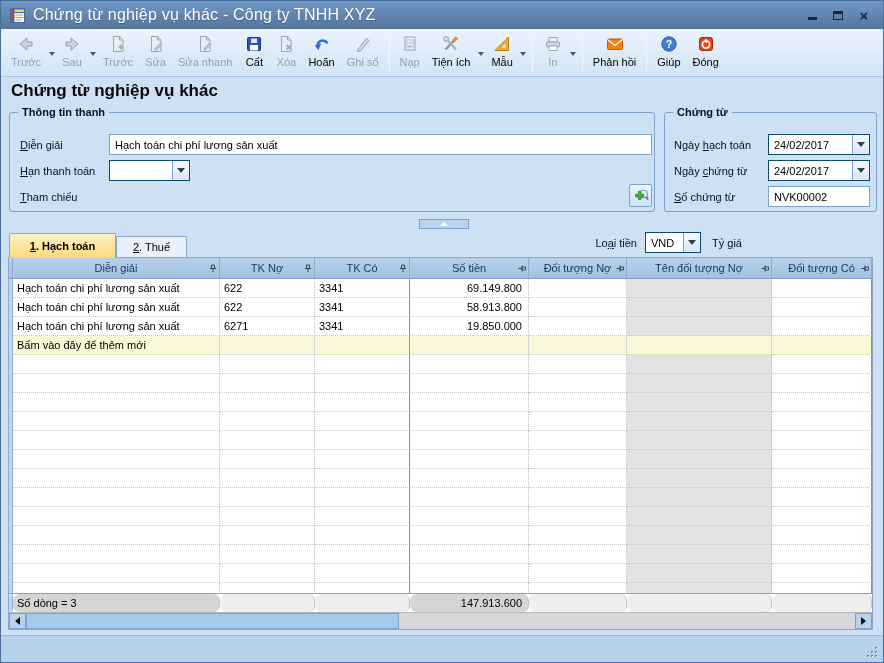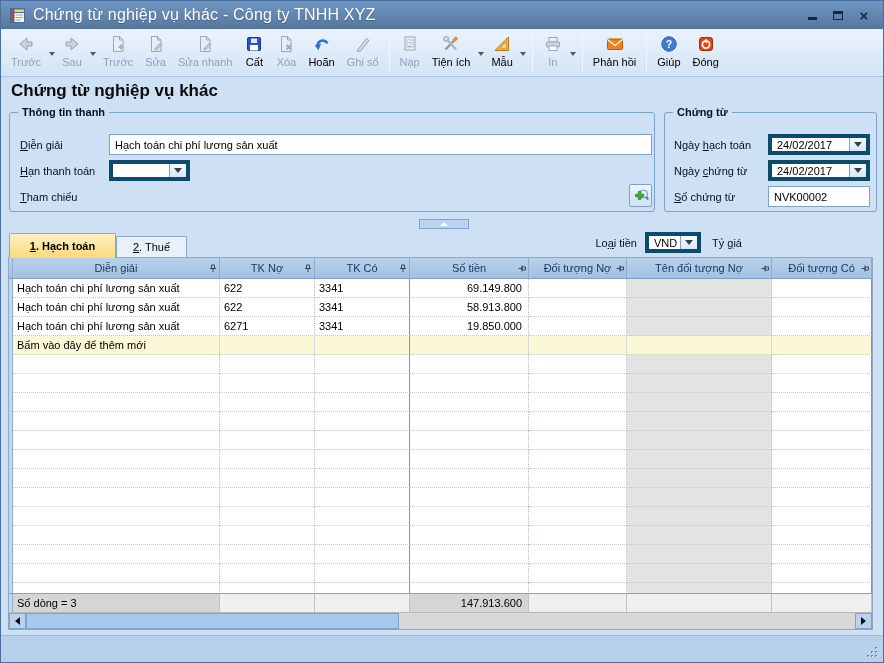--- a/index.html
+++ b/index.html
@@ -39,21 +39,21 @@
 
   
   .page-title { position:absolute; left:10px; top:80px; font-size:17px; font-weight:bold; color:#0a0a0a; }
   .grp { position:absolute; border:1px solid #7da2ce; border-radius:3px; }
   .grp .legend { position:absolute; top:-7px; left:8px; background:#cee0f4; padding:0 4px;
                  font-weight:bold; color:#06121e; }
   .flabel { position:absolute; color:#06121e; }
   .ac { text-decoration:underline; text-underline-offset:1px; }
   .txt { position:absolute; height:21px; border:1px solid #7da2ce; background:#fff;
          font-family:"Liberation Sans",sans-serif; font-size:11px; padding:0 5px; color:#000; }
-  .combo { position:absolute; height:21px; border:4px solid #0c4a6e; background:#fff; display:flex; }
+  .combo { position:absolute; height:21px; border:1px solid #0c4a6e; background:#fff; display:flex; }
   .combo .cv { flex:1; display:flex; align-items:center; padding-left:5px; }
   .combo .dd { width:17px; border-left:1px solid #7da2ce;
                background:linear-gradient(#f6faff,#d9e7f6); display:flex; align-items:center; justify-content:center; }
   .combo .dd i { width:0; height:0; border-left:4px solid transparent; border-right:4px solid transparent;
                  border-top:5px solid #31404f; display:block; }
   .ref-btn { position:absolute; width:23px; height:23px; border:1px solid #7da2ce; border-radius:2px;
              background:linear-gradient(#eef5fd,#cfe2f4); display:flex; align-items:center; justify-content:center; }
 
   
   .splitter { position:absolute; left:418px; top:218px; width:50px; height:10px;
@@ -89,21 +89,21 @@
   .tr { justify-content:flex-end; padding-right:6px; }
   .c0 { width:4px; } .c1 { width:207px; } .c2 { width:95px; } .c3 { width:95px; }
   .c4 { width:119px; } .c5 { width:98px; } .c6 { width:145px; } .c7 { width:100px; }
   .strip { background:#c2d7ef; border-right:1px solid #8fadd0; border-bottom:none; }
   .cell.c3, .cell.c7 { border-right:1px solid #8d949c; }
   .gray { background:#e3e3e3; }
   .hint .cell { background:#fbf8d8; }
   .hint .cell.strip { background:#c2d7ef; }
   
   .gsum { display:flex; height:19px; flex:none; border-top:1px solid #98a0a8; }
-  .gsum .cell { border-right:1px solid #c2c2c2; border-bottom:none; background:#efefef; }
+  .gsum .cell { border-right:1px solid #c2c2c2; border-bottom:none; background:#efefef;border-radius:7px; }
   .gsum .dark { background:#d5d5d5; }
   .gsum .strip { background:#c2d7ef; border-right:1px solid #8fadd0; }
   
   .hscroll { height:17px; flex:none; background:#d8d8d8; border-top:1px solid #b8b8b8;
              position:relative; }
   .sb-btn { position:absolute; top:0; width:17px; height:16px; background:#b9d2ee;
             border:1px solid #7da2ce; display:flex; align-items:center; justify-content:center; }
   .sb-left { left:0; } .sb-right { right:0; }
   .sb-btn i { width:0; height:0; display:block; }
   .sb-left i { border-top:4px solid transparent; border-bottom:4px solid transparent; border-right:5px solid #111; }

